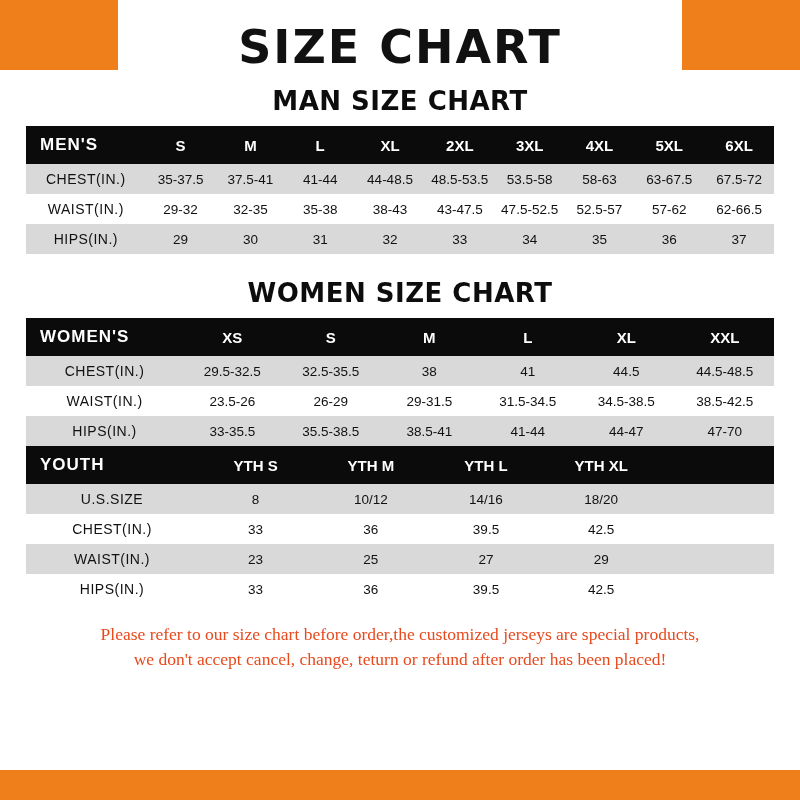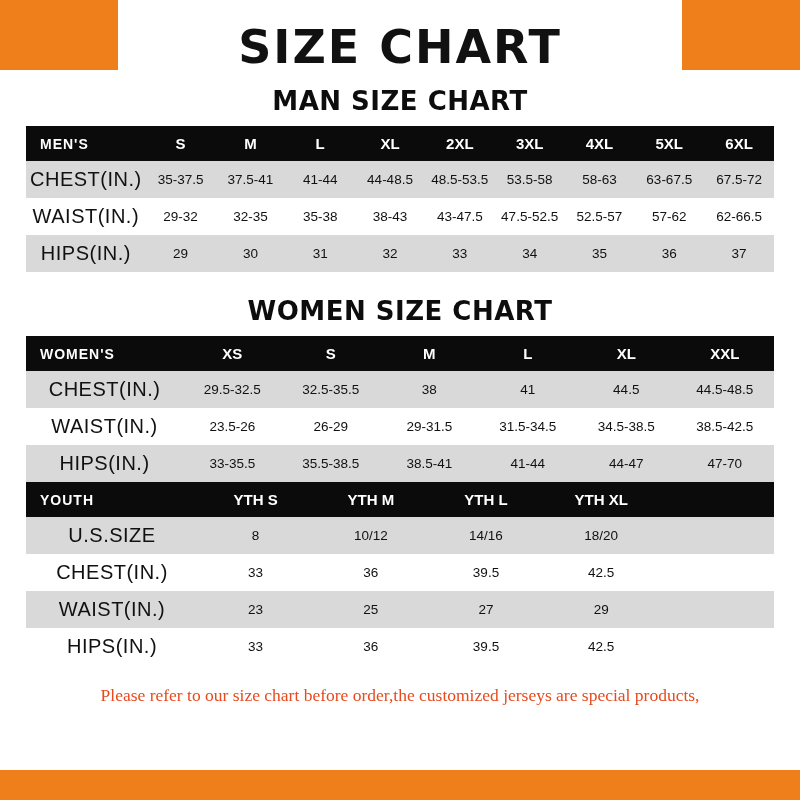--- a/index.html
+++ b/index.html
@@ -91,34 +91,34 @@
   }
   table.size-table thead th {
     color: #ffffff;
     font-weight: bold;
     padding: 9px 2px;
     font-size: 15px;
   }
   table.size-table thead th.rowlabel {
     text-align: left;
     padding-left: 14px;
-    font-size: 14px;
+    font-size: 17px;
     letter-spacing: 1px;
   }
 
   
   table.size-table tbody td {
     padding: 7px 2px;
     font-size: 13.5px;
     color: #111111;
   }
   table.size-table tbody tr.row-grey td { background: #d9d9d9; }
   table.size-table tbody tr.row-white td { background: #ffffff; }
   table.size-table tbody td.rowlabel {
-    font-size: 20px;
+    font-size: 14px;
     letter-spacing: 0.5px;
     color: #111111;
   }
 
   
   .men-table col.c0 { width: 16%; }
   
   .women-table col.c0 { width: 21%; }
   .women-table thead th { font-size: 16px; }
   .women-table tbody td { font-size: 14.5px; padding: 9px 2px; }
@@ -335,17 +335,18 @@
           <td>36</td>
           <td>39.5</td>
           <td>42.5</td>
           <td></td>
         </tr>
       </tbody>
     </table>
 
     <div class="footer-note">
       <div>Please refer to our size chart before order,the customized jerseys are special products,</div>
+      <div>we don't accept cancel, change, teturn or refund after order has been placed!</div>
     </div>
   </div>
 
   <div class="footer-bar"></div>
 </div>
 
 </body></html>

